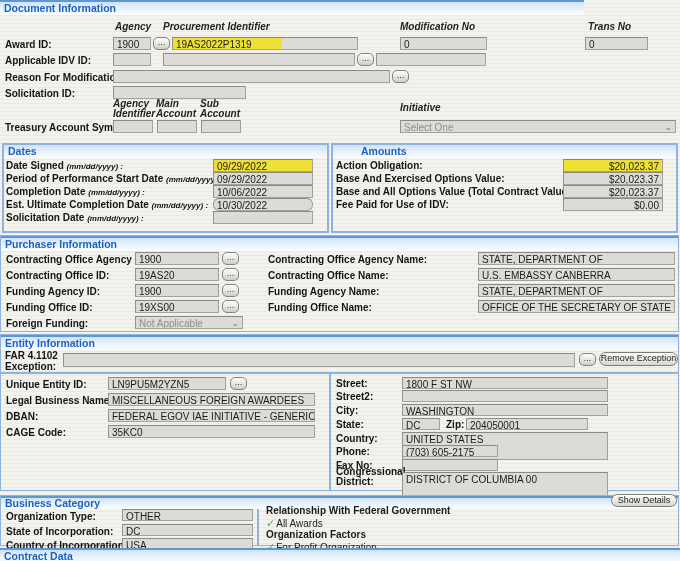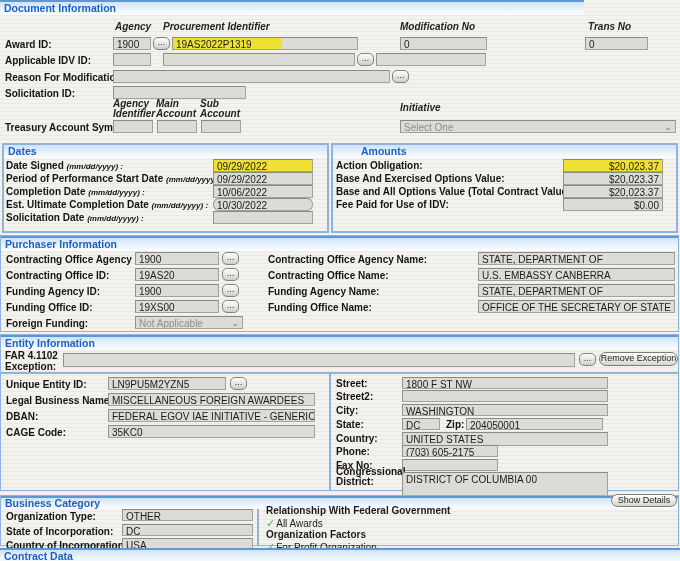--- a/index.html
+++ b/index.html
@@ -183,24 +183,24 @@
 
   <div class="lbl" style="left:336px;top:391px;">Street2:</div>
   <div class="fld" style="left:402px;top:390px;width:206px;height:12px;"></div>
 
   <div class="lbl" style="left:336px;top:405px;">City:</div>
   <div class="fld" style="left:402px;top:404px;width:206px;height:12px;">WASHINGTON</div>
 
   <div class="lbl" style="left:336px;top:419px;">State:</div>
   <div class="fld" style="left:402px;top:418px;width:38px;height:12px;">DC</div>
   <div class="lbl" style="left:446px;top:419px;">Zip:</div>
-  <div class="fld" style="left:466px;top:418px;width:137px;height:12px;">204050001</div>
+  <div class="fld" style="left:466px;top:418px;width:122px;height:12px;">204050001</div>
 
   <div class="lbl" style="left:336px;top:433px;">Country:</div>
-  <div class="fld" style="left:402px;top:432px;width:206px;height:14px;">UNITED STATES</div>
+  <div class="fld" style="left:402px;top:432px;width:206px;height:28px;">UNITED STATES</div>
 
   <div class="lbl" style="left:336px;top:446px;">Phone:</div>
   <div class="fld" style="left:402px;top:445px;width:96px;height:12px;">(703) 605-2175</div>
 
   <div class="lbl" style="left:336px;top:460px;">Fax No:</div>
   <div class="fld" style="left:402px;top:459px;width:96px;height:12px;"></div>
 
   <div class="lbl" style="left:336px;top:467px;width:62px;white-space:normal;line-height:10px;">Congressional District:</div>
   <div class="fld" style="left:402px;top:472px;width:206px;height:29px;">DISTRICT OF COLUMBIA 00</div>
 

